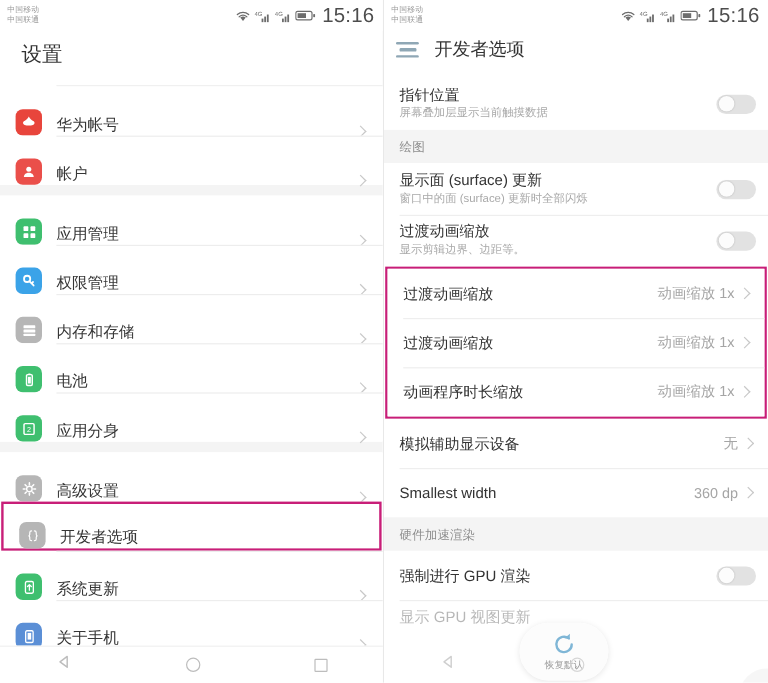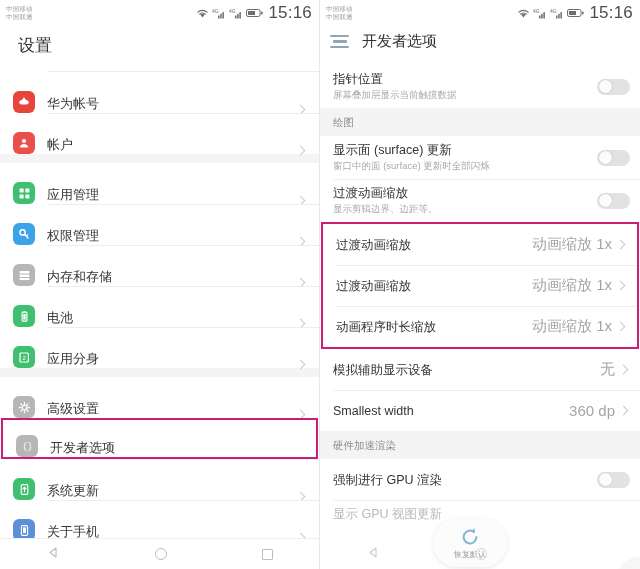--- a/index.html
+++ b/index.html
@@ -86,21 +86,21 @@
     position: relative; display: flex; align-items: center;
     padding: 0 10px 0 13px; min-height: 41px; background: #fff;
   }
   .prow + .prow::before {
     content: ""; position: absolute; left: 13px; right: 0; top: 0;
     height: 1px; background: #eeeeee;
   }
   .prow-texts { flex: 1; padding: 6px 0; }
   .prow-title { font-size: 12.5px; color: #333; line-height: 16px; }
   .prow-sub { font-size: 9.5px; color: #a9a9a9; line-height: 14px; margin-top: 1px; }
-  .prow-value { font-size: 15px; color: #a5a5a5; margin-right: 5px; white-space: nowrap; }
+  .prow-value { font-size: 12px; color: #a5a5a5; margin-right: 5px; white-space: nowrap; }
 
   .toggle {
     width: 33px; height: 16px; border-radius: 8px;
     background: #e2e2e2; position: relative; flex: 0 0 auto;
   }
   .toggle::after {
     content: ""; position: absolute; top: 1.5px; left: 1.5px;
     width: 13px; height: 13px; border-radius: 50%; background: #fcfcfc;
     box-shadow: 0 0 1.5px rgba(0,0,0,.22);
   }

